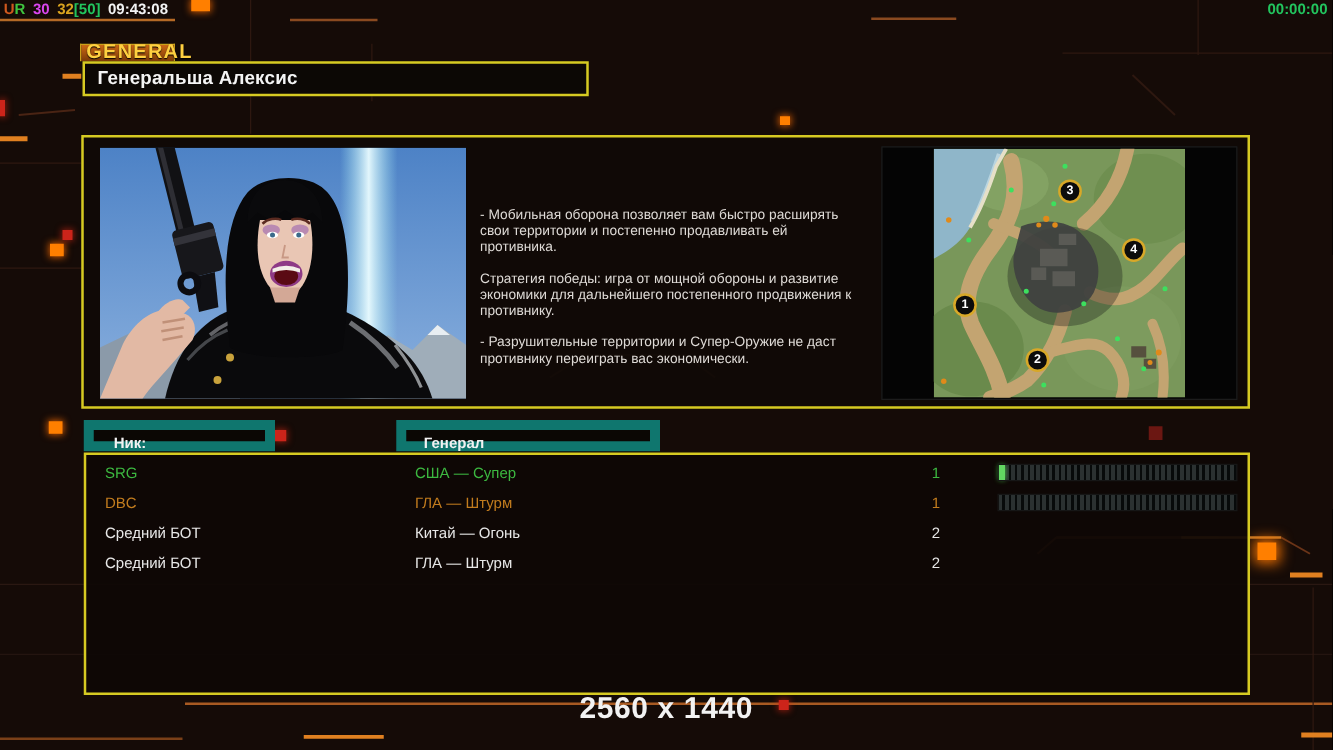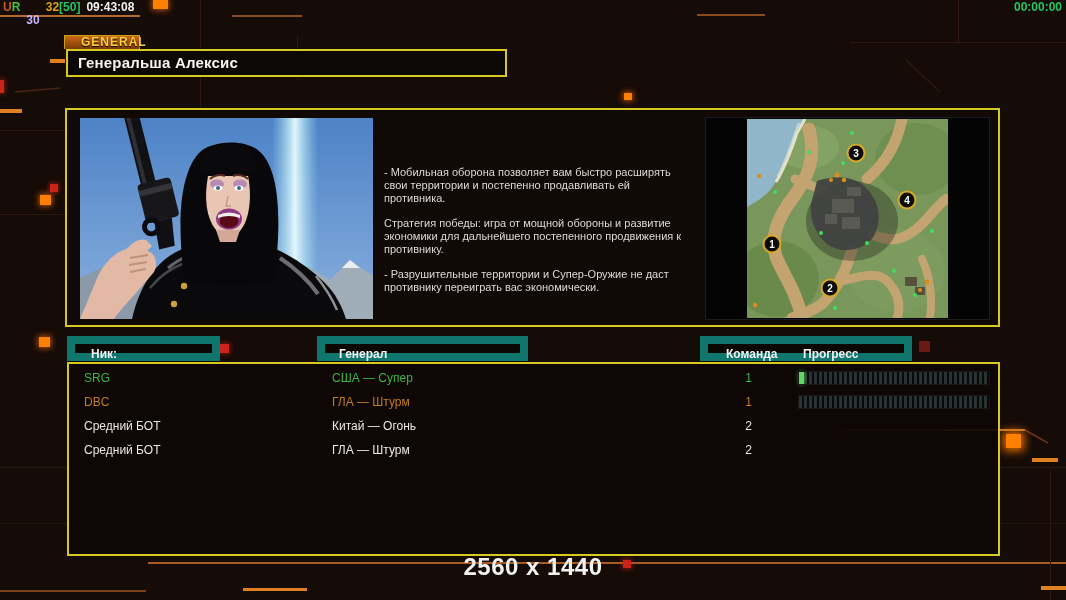--- a/index.html
+++ b/index.html
@@ -16,30 +16,30 @@
   .sq.big{box-shadow:0 0 10px 3px rgba(255,120,0,.9);}
   .sq.red{background:#cc241a;box-shadow:0 0 5px 1px rgba(220,40,20,.55);}
   .sq.dkred{background:#6b1712;box-shadow:none;}
   .dash{background:#e08020;}
   .hline,.vline{background:#2e1810;}
   
   .top-bar{position:absolute;left:0;top:0;width:100%;height:16px;z-index:6;
     font-size:12px;font-weight:bold;line-height:14px;}
   .tb-left{position:absolute;left:3px;top:0;display:flex;gap:6px;}
   .tb-left .no-gap{margin-left:-6px;}
-  .c-or{color:#d0591e;} .c-gr{color:#3fc43f;} .c-bl{color:#c4b5fd;margin-top:13px;}
+  .c-or{color:#d0591e;} .c-gr{color:#3fc43f;} .c-bl{color:#d946ef;}
   .c-yl{color:#d9a31f;} .c-gy{color:#22c55e;} .c-wh{color:#f2f2f2;}
   .tb-right{position:absolute;right:4px;top:0;color:#22c55e;}
   
   .general-tab{position:absolute;left:64px;top:35px;width:76px;height:14px;z-index:5;
     background:linear-gradient(#cc6814,#7a3a08);
     border:1px solid #caa018;border-bottom:none;box-sizing:border-box;
-    font-size:12px;font-weight:bold;letter-spacing:1px;color:#ffd040;
-    text-shadow:0 1px 1px #000;line-height:12px;padding-left:16px;}
-  .title-box{position:absolute;left:66px;top:49px;width:441px;height:28px;z-index:5;
+    font-size:16px;font-weight:bold;letter-spacing:1px;color:#ffd040;
+    text-shadow:0 1px 1px #000;line-height:12px;padding-left:4px;}
+  .title-box{position:absolute;left:66px;top:49px;width:405px;height:28px;z-index:5;
     background:#0c0805;border:2px solid #d6ca22;box-sizing:border-box;
     color:#f4f4f4;font-size:15px;font-weight:bold;line-height:24px;padding-left:10px;
     letter-spacing:.2px;}
   
   .main-panel{position:absolute;left:65px;top:108px;width:935px;height:219px;z-index:4;
     background:rgba(16,10,7,.92);border:2px solid #d6ca22;box-sizing:border-box;}
   .portrait{position:absolute;left:13px;top:8px;width:293px;height:201px;overflow:hidden;background:#000;}
   .strategy{position:absolute;left:317px;top:56px;width:300px;color:#dedad6;
     font-size:11px;line-height:13px;}
   .strategy p{margin:0 0 12px 0;}
@@ -264,24 +264,20 @@
         <div class="map-marker mk1">1</div>
         <div class="map-marker mk2">2</div>
         <div class="map-marker mk3">3</div>
         <div class="map-marker mk4">4</div>
       </div>
     </div>
   </div>
 
   <div class="hdr hdr1">Ник:</div>
   <div class="hdr hdr2">Генерал</div>
-  <div class="hdr hdr3">
-    <span class="h-team">Команда</span>
-    <span class="h-prog">Прогресс</span>
-  </div>
 
   <div class="list-panel">
     <div class="prow row-green">
       <span class="c-nick">SRG</span>
       <span class="c-gen">США — Супер</span>
       <span class="c-team">1</span>
       <span class="c-barwrap">
         <span class="bar">
             <span class="fill-green"></span>
           </span>

